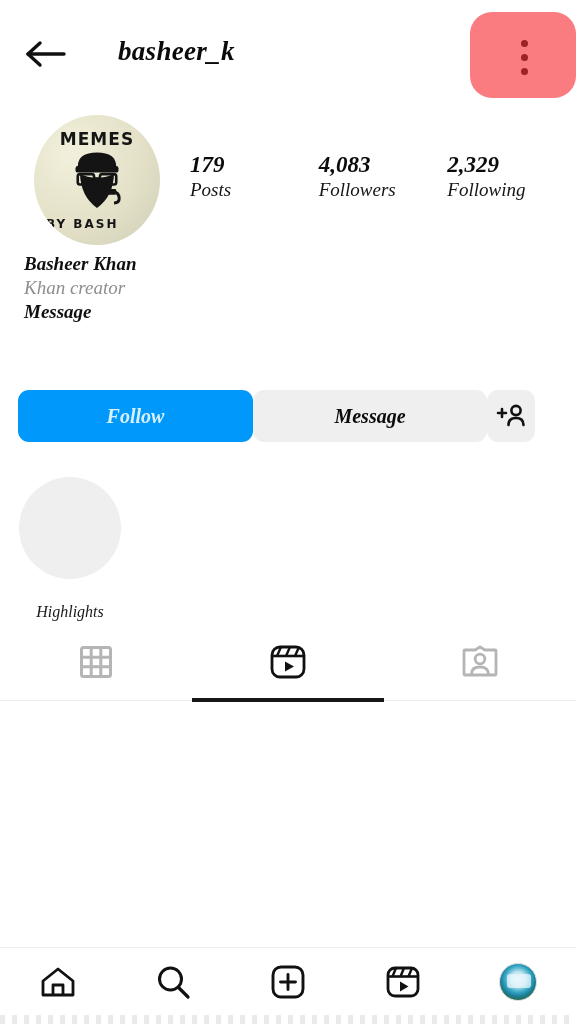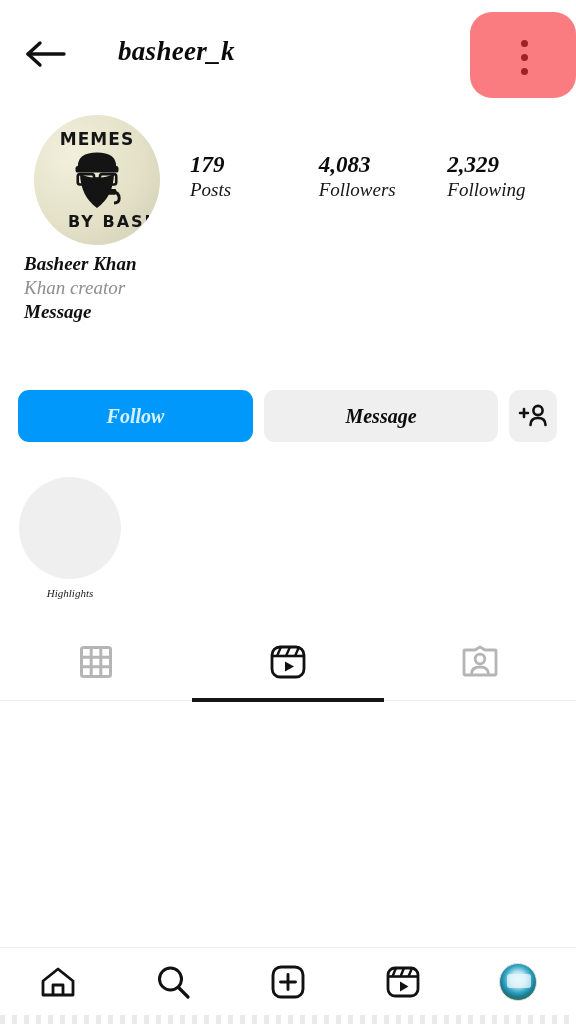--- a/index.html
+++ b/index.html
@@ -105,23 +105,23 @@
     text-align: center;
     font-family: "DejaVu Sans", sans-serif;
     font-size: 17px;
     font-weight: bold;
     letter-spacing: 1px;
     color: #151515;
   }
   .avatar .meme-bot {
     position: absolute;
     bottom: 14px; left: 12px; right: 0;
-    text-align: right;
+    text-align: left;
     font-family: "DejaVu Sans", sans-serif;
-    font-size: 16px;
+    font-size: 12px;
     font-weight: bold;
     letter-spacing: 2px;
     color: #151515;
   }
   .avatar .face {
     position: absolute;
     left: 50%;
     top: 50%;
     transform: translate(-50%, -48%);
     width: 74px;
@@ -185,21 +185,20 @@
 
   
   .actions {
     position: absolute;
     left: 18px;
     top: 390px;
     width: 540px;
     height: 52px;
     display: flex;
     align-items: center;
-    gap: 11px;
   }
   .btn {
     height: 52px;
     border-radius: 11px;
     display: flex;
     align-items: center;
     justify-content: center;
     font-size: 20px;
     font-style: italic;
     font-weight: bold;
@@ -242,22 +241,22 @@
     cursor: pointer;
   }
   .hl-circle {
     width: 102px;
     height: 102px;
     border-radius: 50%;
     background: #efefef;
     margin: 0 auto;
   }
   .hl-label {
-    margin-top: 8px;
-    font-size: 11px;
+    margin-top: 24px;
+    font-size: 16px;
     font-style: italic;
     color: #1a1a1a;
   }
 
   
   .tabs {
     position: absolute;
     left: 0;
     top: 622px;
     width: 576px;

